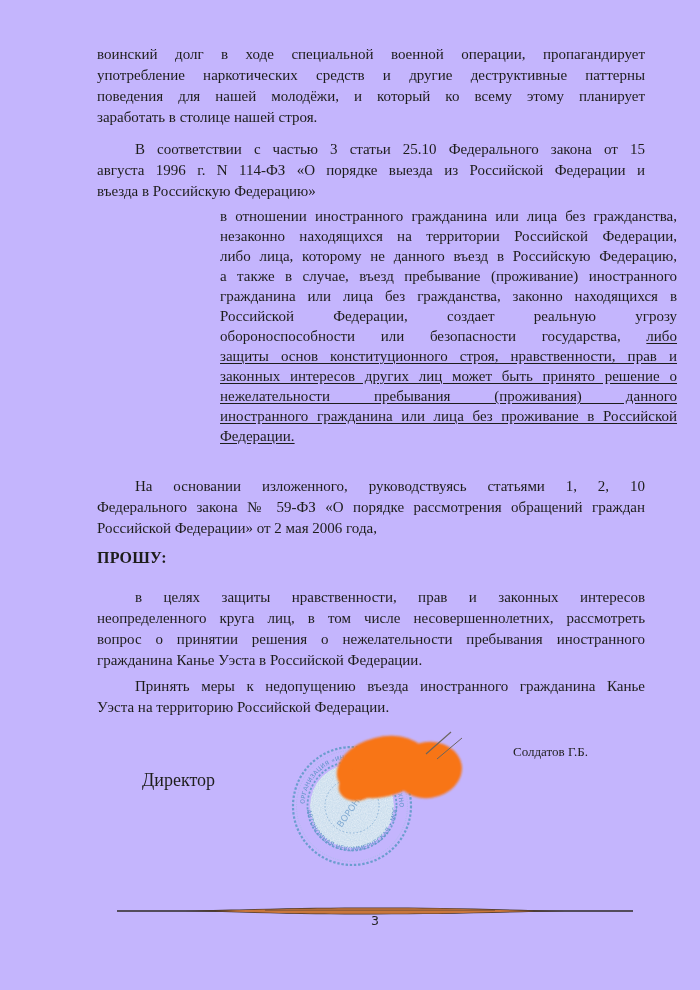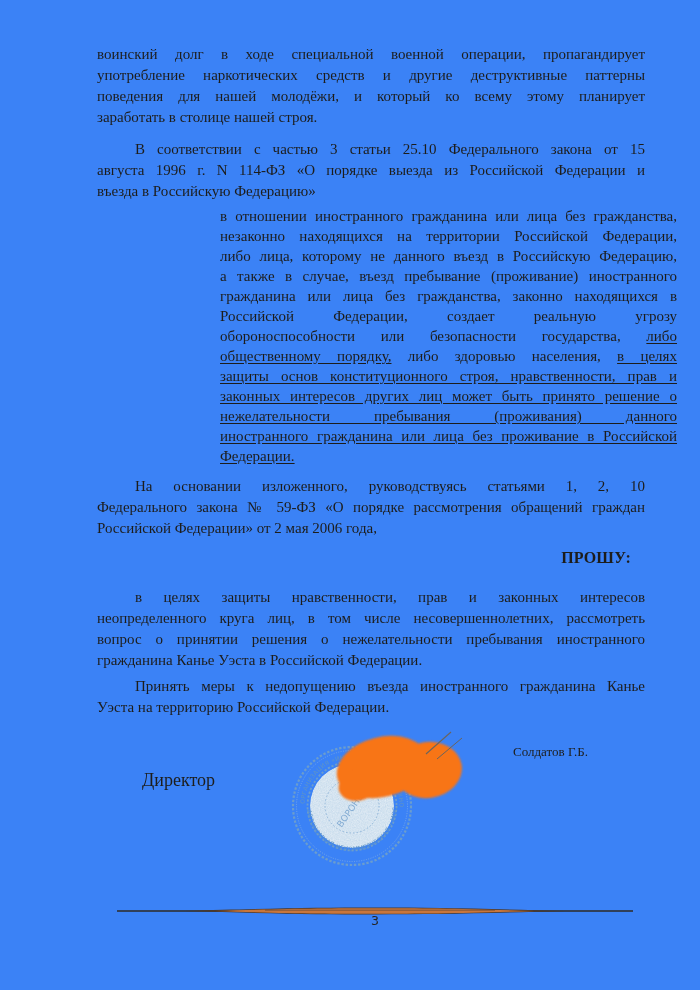--- a/index.html
+++ b/index.html
@@ -1,31 +1,31 @@
 <!DOCTYPE html>
 <html><head>
 <meta charset="utf-8">
 <style>
   html,body{margin:0;padding:0;background:#ffffff;}
   .page{
-    position:relative;width:700px;height:990px;background:#3b82f6;overflow:hidden;
+    position:relative;width:700px;height:990px;background:#c4b5fd;overflow:hidden;
     font-family:"Liberation Serif",serif;color:#1d1d1b;
   }
   .para{position:absolute;left:97px;width:548px;font-size:15px;}
   .quote{left:188px;width:457px;}
   .tline{text-align:justify;text-align-last:justify;line-height:21px;}
   .quote .tline{line-height:20px;}
   .tline.last{text-align-last:left;}
   .tline.ind{text-indent:38px;}
   .ul{text-decoration:underline;text-underline-offset:2px;}
   #p1{top:44px;}
   #p2{top:139px;}
   #quote{top:206px;margin-left:32px;}
   #p3{top:476px;}
-  .heading{position:absolute;left:83px;width:548px;top:549px;text-align:right;
+  .heading{position:absolute;left:97px;width:548px;top:549px;text-align:left;
     font-weight:bold;font-size:16px;letter-spacing:0.2px;}
   #p4{top:587px;}
   #p5{top:676px;}
   .sig-role{position:absolute;left:142px;top:770px;font-size:18px;}
   .sig-name{position:absolute;left:473px;top:744px;font-size:13px;margin-left:40px;}
   .stamp{position:absolute;left:290px;top:744px;width:124px;height:124px;}
   .blob{position:absolute;left:330px;top:722px;width:150px;height:100px;}
   .sep{position:absolute;left:115px;top:903px;width:520px;height:16px;}
   .pagenum{position:absolute;left:115px;top:913px;width:520px;text-align:center;
     font-family:"DejaVu Sans",sans-serif;font-size:12.5px;color:#242424;}
@@ -49,21 +49,20 @@
     </div>
 
   <div class="para quote" id="quote">
       <div class="tline"><span>в отношении иностранного гражданина или лица без гражданства,</span></div>
       <div class="tline"><span>незаконно находящихся на территории Российской Федерации,</span></div>
       <div class="tline"><span>либо лица, которому не данного въезд в Российскую Федерацию,</span></div>
       <div class="tline"><span>а также в случае, въезд пребывание (проживание) иностранного</span></div>
       <div class="tline"><span>гражданина или лица без гражданства, законно находящихся в</span></div>
       <div class="tline"><span>Российской Федерации, создает реальную угрозу</span></div>
       <div class="tline"><span>обороноспособности или безопасности государства, </span><span class="ul">либо</span></div>
-      <div class="tline"><span class="ul">общественному порядку,</span><span> либо здоровью населения, </span><span class="ul">в целях</span></div>
       <div class="tline"><span class="ul">защиты основ конституционного строя, нравственности, прав и</span></div>
       <div class="tline"><span class="ul">законных интересов других лиц может быть принято решение о</span></div>
       <div class="tline"><span class="ul">нежелательности пребывания (проживания) данного</span></div>
       <div class="tline"><span class="ul">иностранного гражданина или лица без проживание в Российской</span></div>
       <div class="tline last"><span class="ul">Федерации.</span></div>
     </div>
 
   <div class="para" id="p3">
       <div class="tline ind"><span>На основании изложенного, руководствуясь статьями 1, 2, 10</span></div>
       <div class="tline"><span>Федерального закона № 59-ФЗ «О порядке рассмотрения обращений граждан</span></div>

